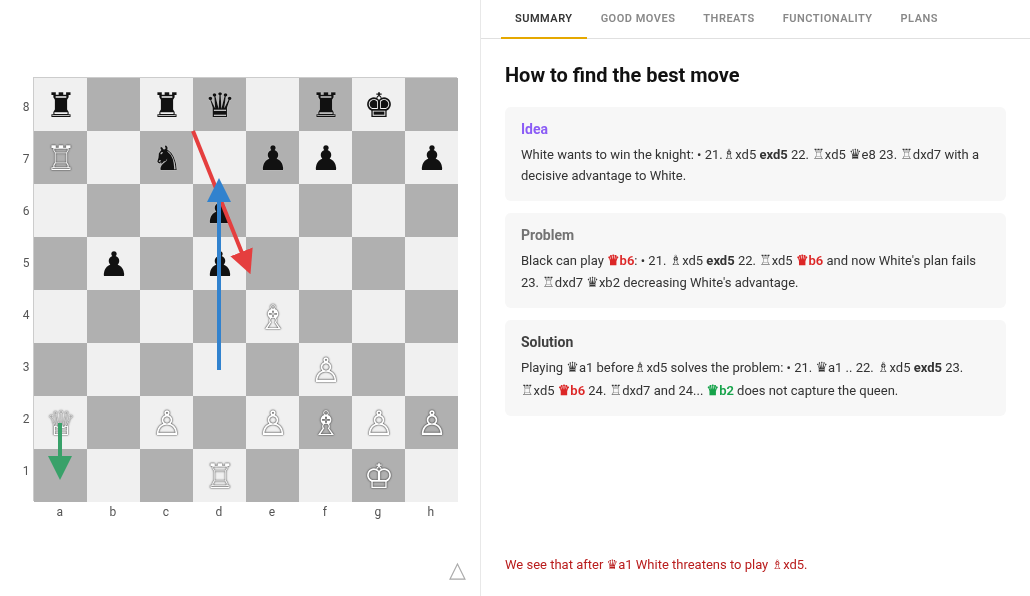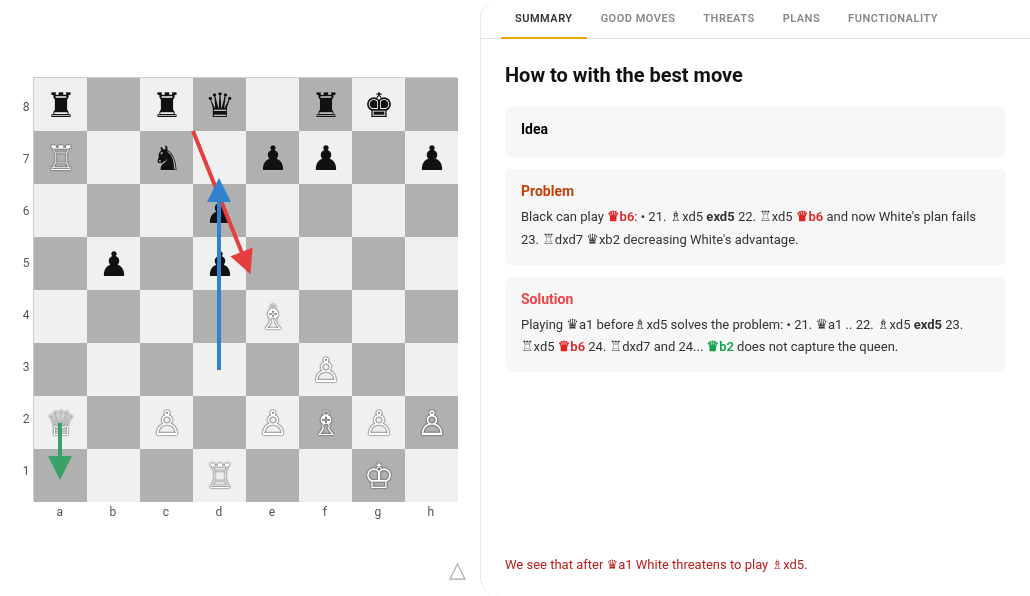--- a/index.html
+++ b/index.html
@@ -121,21 +121,20 @@
       color: #aaa;
     }
 
     
     .right-panel {
       flex: 1;
       display: flex;
       flex-direction: column;
       padding: 0 0 20px 0;
       border-left: 1px solid #e8e8e8;
-      border-radius: 19px;
     }
 
     
     .tabs {
       display: flex;
       border-bottom: 1px solid #e0e0e0;
       padding: 0 20px;
       gap: 0;
     }
 
@@ -176,23 +175,23 @@
       padding: 14px 16px;
       margin-bottom: 12px;
     }
 
     .section-title {
       font-size: 14px;
       font-weight: 700;
       margin-bottom: 6px;
     }
 
-    .section-title.blue { color: #000000; }
-    .section-title.red { color: #c2410c; }
-    .section-title.green { color: #ef4444; }
+    .section-title.blue { color: #8b5cf6; }
+    .section-title.red { color: #737373; }
+    .section-title.green { color: #404040; }
 
     .section-body {
       font-size: 13px;
       color: #333;
       line-height: 1.6;
     }
 
     .section-body .chess-piece-inline {
       font-size: 14px;
     }
@@ -371,29 +370,32 @@
     </div>
   </div>
   <div class="bell-icon">△</div>
 </div>
 
 <div class="right-panel">
   <div class="tabs">
     <div class="tab active">SUMMARY</div>
     <div class="tab">GOOD MOVES</div>
     <div class="tab">THREATS</div>
+    <div class="tab">FUNCTIONALITY</div>
     <div class="tab">PLANS</div>
-    <div class="tab">FUNCTIONALITY</div>
   </div>
 
   <div class="content">
-    <div class="page-title">How to with the best move</div>
+    <div class="page-title">How to find the best move</div>
 
     <div class="section">
       <div class="section-title blue">Idea</div>
+      <div class="section-body">
+        White wants to win the knight: • 21.<span class="chess-piece-inline">♗</span>xd5 <span class="move-bold">exd5</span>  22. <span class="chess-piece-inline">♖</span>xd5 <span class="chess-piece-inline">♛</span>e8  23. <span class="chess-piece-inline">♖</span>dxd7 with a decisive advantage to White.
+      </div>
     </div>
 
     <div class="section">
       <div class="section-title red">Problem</div>
       <div class="section-body">
         Black can play <span class="chess-piece-inline move-red">♛</span><span class="move-red">b6</span>: • 21. <span class="chess-piece-inline">♗</span>xd5 <span class="move-bold">exd5</span>  22. <span class="chess-piece-inline">♖</span>xd5 <span class="chess-piece-inline move-red">♛</span><span class="move-red">b6</span> and now White's plan fails  23. <span class="chess-piece-inline">♖</span>dxd7 <span class="chess-piece-inline">♛</span>xb2 decreasing White's advantage.
       </div>
     </div>
 
     <div class="section">

